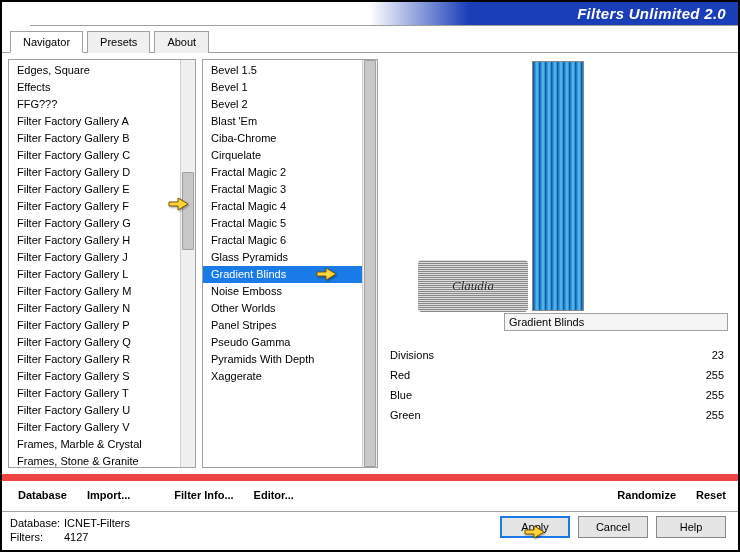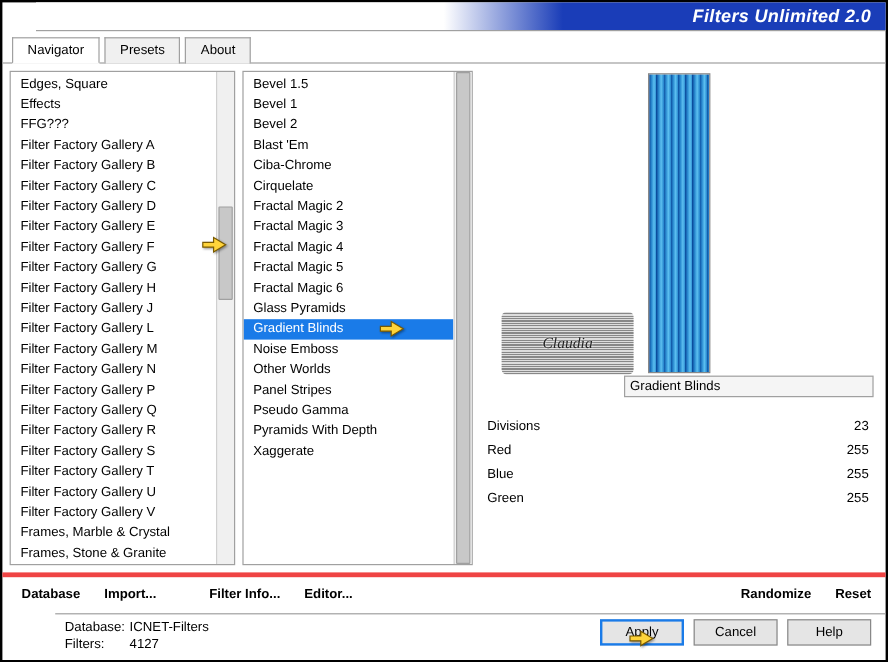--- a/index.html
+++ b/index.html
@@ -12,36 +12,36 @@
   .tab.active { background: #fff; border-bottom: 1px solid #fff; }
   .main { flex: 1; display: flex; gap: 6px; padding: 6px; overflow: hidden; }
   .col { display: flex; flex-direction: column; }
   .listbox { flex: 1; border: 1px solid #a0a0a0; background: #fff; overflow: hidden; position: relative; }
   .listbox-inner { position: absolute; top: 0; left: 0; right: 15px; bottom: 0; overflow: hidden; padding: 2px 0; }
   .scrollbar { position: absolute; right: 0; top: 0; width: 15px; height: 100%; background: #f0f0f0; border-left: 1px solid #d0d0d0; }
   .scrollbar-thumb { position: absolute; left: 1px; right: 1px; background: #c8c8c8; border: 1px solid #a0a0a0; border-radius: 1px; }
   .list-item { padding: 1px 8px; line-height: 15px; white-space: nowrap; cursor: pointer; }
   .list-item.selected { background: #1a7be8; color: #fff; }
   .col1 { width: 188px; }
-  .col2 { width: 192px; }
+  .col2 { width: 176px; }
   .col3 { flex: 1; }
   .preview-area { flex: 1; display: flex; flex-direction: column; }
   .preview-box { height: 250px; display: flex; justify-content: center; align-items: flex-start; position: relative; }
   .preview-img { width: 52px; height: 250px; background: repeating-linear-gradient(90deg, #0a4a9c 0px, #2a8ad0 2px, #5cc0f0 4px, #2a8ad0 6px); border: 1px solid #888; margin-top: 2px; }
   .filtername-row { display: flex; align-items: center; padding: 4px 0 4px 120px; gap: 8px; }
   .filtername-input { flex: 1; border: 1px solid #a0a0a0; padding: 2px 4px; background: #f5f5f5; height: 18px; margin-right: 4px; }
   .params { padding: 10px 6px 0 4px; }
   .param-row { display: flex; justify-content: space-between; padding: 2px 2px; line-height: 16px; }
   .param-row span:last-child { text-align: right; }
   .watermark { position: absolute; left: 416px; top: 258px; width: 110px; height: 52px; background: repeating-linear-gradient(0deg, #888 0 1px, #ddd 1px 2px); border-radius: 4px; display:flex; align-items:center; justify-content:center; z-index: 5; }
   .watermark span { font-family: cursive; font-style: italic; font-size: 13px; color:#222; text-shadow: 0 0 2px #fff; }
-  .bottom-buttons { display: flex; gap: 12px; padding: 6px 8px 8px 12px; border-top: 4px solid #ef4444; align-items: center; }
+  .bottom-buttons { display: flex; gap: 12px; padding: 6px 8px 8px 12px; border-top: 7px solid #ef4444; align-items: center; }
   .linkbtn { font-weight: bold; cursor: pointer; padding: 2px 4px; }
   .spacer { flex: 1; }
-  .statusbar { border-top: 1px solid #a0a0a0; padding: 4px 8px 6px 8px; display: flex; justify-content: space-between; align-items: flex-start; margin-left: 44px; }
+  .statusbar { border-top: 1px solid #a0a0a0; padding: 4px 8px 6px 8px; display: flex; justify-content: space-between; align-items: flex-start; }
   .status-left { line-height: 14px; }
   .status-left .lbl { display: inline-block; width: 54px; }
   .btn { min-width: 70px; height: 22px; border: 1px solid #888; background: #e5e5e5; padding: 0 10px; cursor: pointer; }
   .btn.default { border: 2px solid #1a7be8; }
   .status-right { display: flex; gap: 8px; align-items: center; padding-right: 4px; }
   .pointer { position: absolute; width: 24px; height: 22px; z-index: 10; pointer-events: none; }
   .pointer svg { width: 100%; height: 100%; filter: drop-shadow(1px 1px 1px rgba(0,0,0,0.4)); }
 </style>
 </head>
 <body>

